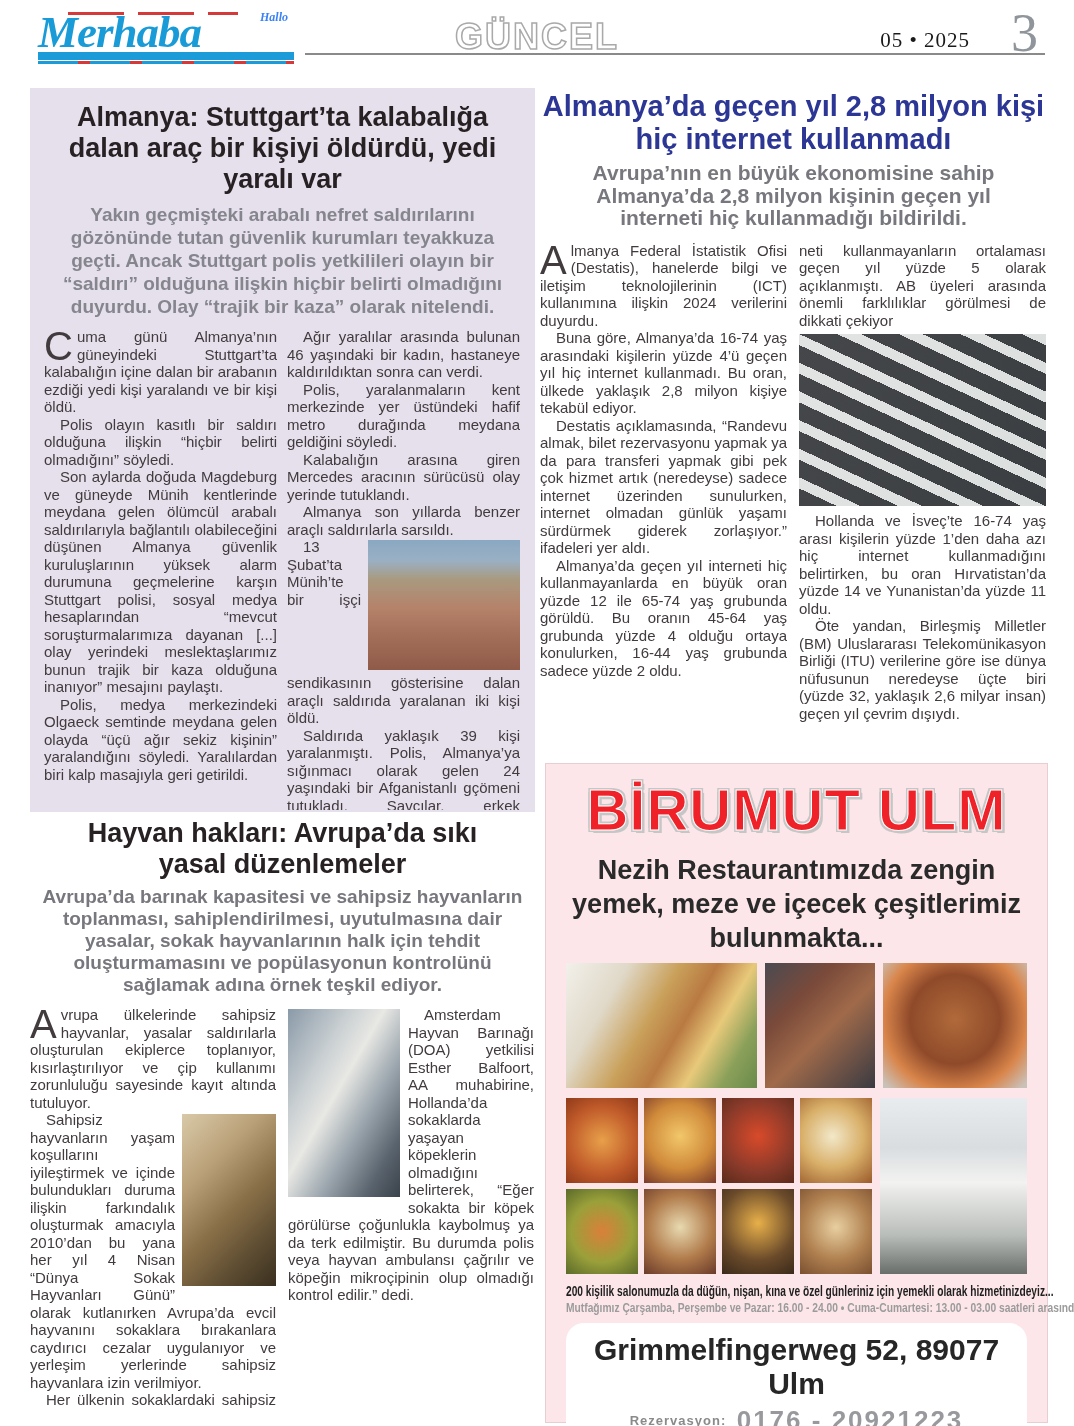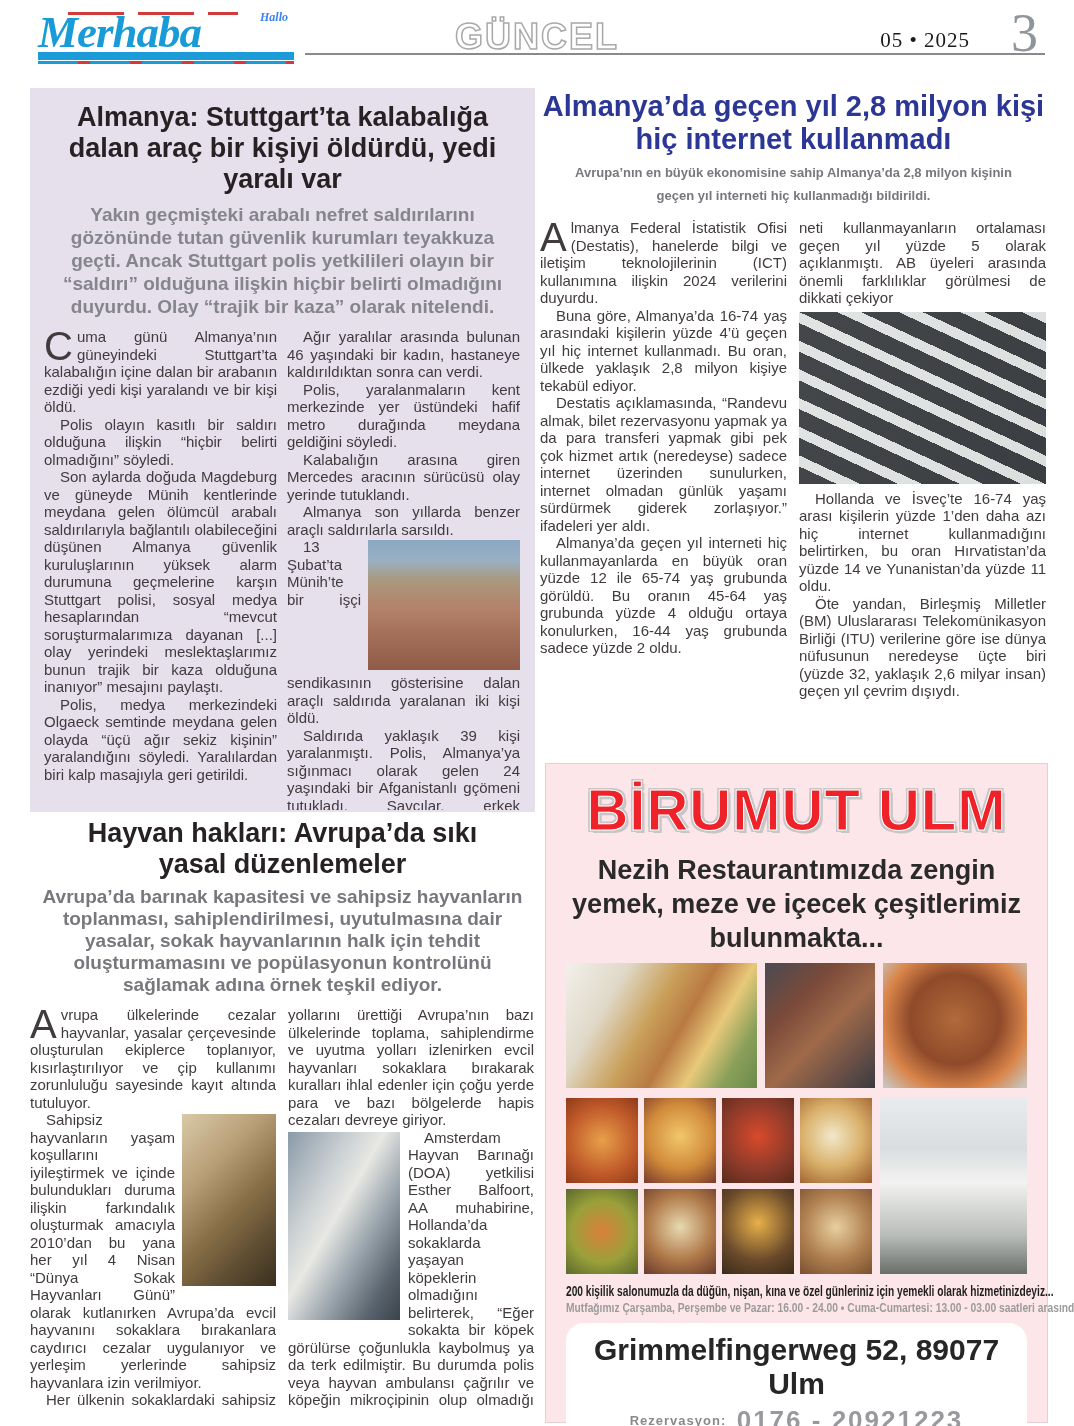--- a/index.html
+++ b/index.html
@@ -42,21 +42,21 @@
   #a1 .headline{font-size:27px;line-height:31px;margin:2px 8px 8px;}
   #a1 .subhead{font-size:19px;line-height:23px;margin:0 4px 10px;}
   #a1 .cols{gap:10px;}
   #a1 .col{width:233px;height:482px;}
   .photo-munich{float:right;width:152px;height:130px;margin:2px 0 4px 7px;
       background:linear-gradient(180deg,#8aa8c2 0%,#9ab0c4 16%,#a89a80 30%,#b5826a 52%,#a5705a 72%,#8f5a48 100%);}
 
   
   #a2{left:540px;top:88px;width:507px;height:668px;padding:0 0;}
   #a2 .headline{font-size:29px;line-height:33px;color:#2c3695;margin:2px 0 6px;}
-  #a2 .subhead{font-size:13px;line-height:22.5px;margin:0 24px 12px;color:#77777e;}
+  #a2 .subhead{font-size:21px;line-height:22.5px;margin:0 24px 12px;color:#77777e;}
   #a2 .cols{gap:12px;}
   #a2 .col{width:247px;height:520px;}
   .photo-laptop{width:247px;height:172px;margin:5px 0 6px;
       background:repeating-linear-gradient(25deg,rgba(42,44,48,.85) 0 16px,rgba(225,228,227,.92) 16px 26px),
                  linear-gradient(115deg,#dfe3e2,#9aa2a4);}
 
   
   #a3{left:30px;top:818px;width:505px;height:608px;}
   #a3 .headline{font-size:27px;line-height:31px;margin:0 30px 6px;}
   #a3 .subhead{font-size:19px;line-height:22px;margin:0 10px 10px;color:#77777e;}
@@ -160,29 +160,28 @@
         <p class="body-p ind">Öte yandan, Birleşmiş Milletler (BM) Uluslararası Telekomünikasyon Birliği (ITU) verilerine göre ise dünya nüfusunun neredeyse üçte biri (yüzde 32, yaklaşık 2,6 milyar insan) geçen yıl çevrim dışıydı.</p>
       </div>
     </div>
   </div>
 
   <div id="a3" class="panel">
     <div class="headline">Hayvan hakları: Avrupa’da sıkı yasal düzenlemeler</div>
     <div class="subhead">Avrupa’da barınak kapasitesi ve sahipsiz hayvanların toplanması, sahiplendirilmesi, uyutulmasına dair yasalar, sokak hayvanlarının halk için tehdit oluşturmamasını ve popülasyonun kontrolünü sağlamak adına örnek teşkil ediyor.</div>
     <div class="cols">
       <div class="col">
-        <p class="body-p"><span class="dropcap">A</span><span>vrupa ülkelerinde cezalar hayvanlar, yasalar çerçevesinde oluşturulan ekiplerce toplanıyor, kısırlaştırılıyor ve çip kullanımı zorunluluğu sayesinde kayıt altında tutuluyor.</span></p>
+        <p class="body-p"><span class="dropcap">A</span><span>vrupa ülkelerinde sahipsiz hayvanlar, yasalar saldırılarla oluşturulan ekiplerce toplanıyor, kısırlaştırılıyor ve çip kullanımı zorunluluğu sayesinde kayıt altında tutuluyor.</span></p>
         <div>
           <div class="photo photo-cat"></div>
           <p class="body-p ind">Sahipsiz hayvanların yaşam koşullarını iyileştirmek ve içinde bulundukları duruma ilişkin farkındalık oluşturmak amacıyla 2010’dan bu yana her yıl 4 Nisan “Dünya Sokak Hayvanları Günü” olarak kutlanırken Avrupa’da evcil hayvanını sokaklara bırakanlara caydırıcı cezalar uygulanıyor ve yerleşim yerlerinde sahipsiz hayvanlara izin verilmiyor.</p>
           <p class="body-p ind">Her ülkenin sokaklardaki sahipsiz hayvanlardan kaynaklanan sorunlara ilişkin kendi çözüm</p>
         </div>
       </div>
       <div class="col">
-        <p class="body-p">yollarını ürettiği Avrupa’nın bazı ülkelerinde toplama, sahiplendirme ve uyutma yolları izlenirken evcil hayvanları sokaklara bırakarak kuralları ihlal edenler için çoğu yerde para ve bazı bölgelerde hapis cezaları devreye giriyor.</p>
         <div>
           <div class="photo photo-street"></div>
           <p class="body-p ind">Amsterdam Hayvan Barınağı (DOA) yetkilisi Esther Balfoort, AA muhabirine, Hollanda’da sokaklarda yaşayan köpeklerin olmadığını belirterek, “Eğer sokakta bir köpek görülürse çoğunlukla kaybolmuş ya da terk edilmiştir. Bu durumda polis veya hayvan ambulansı çağrılır ve köpeğin mikroçipinin olup olmadığı kontrol edilir.” dedi.</p>
 
         </div>
       </div>
     </div>
   </div>
 
   <div id="ad" class="panel">

